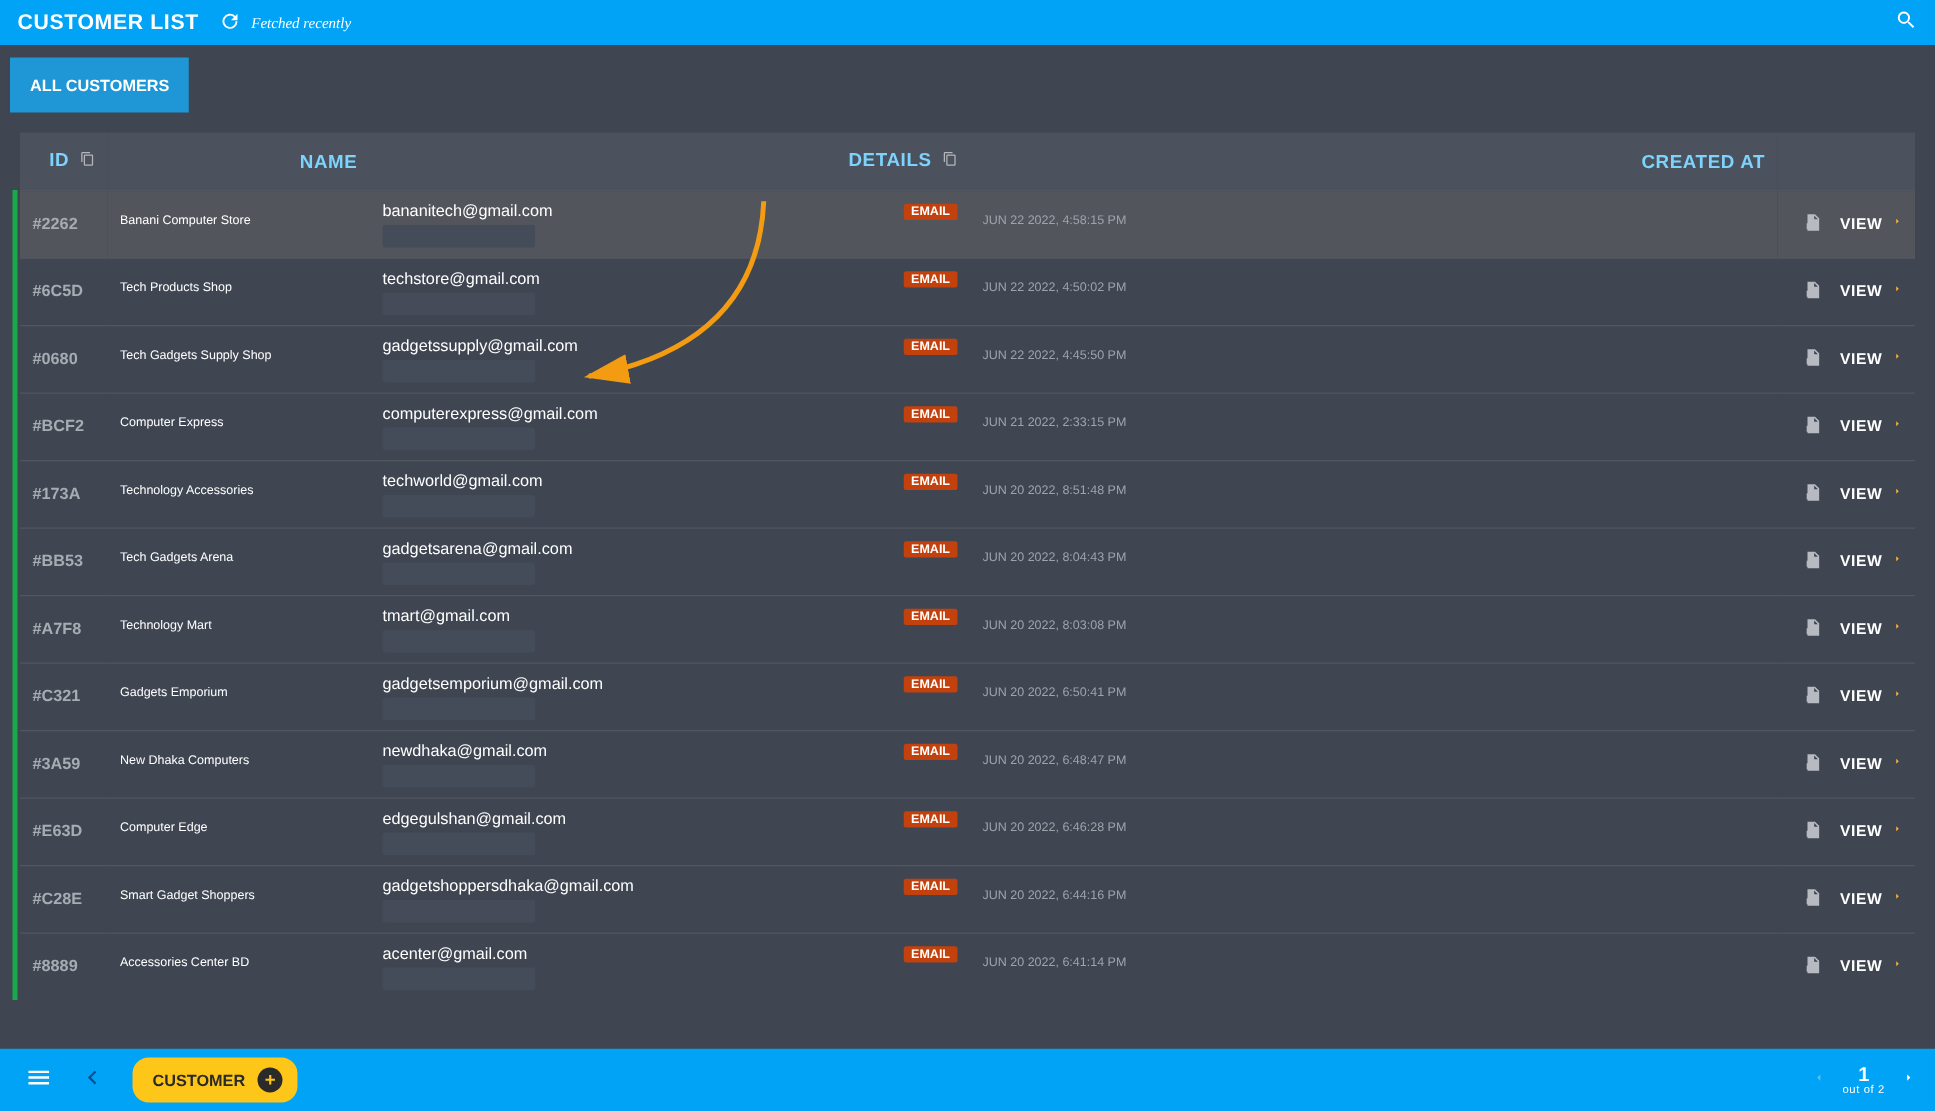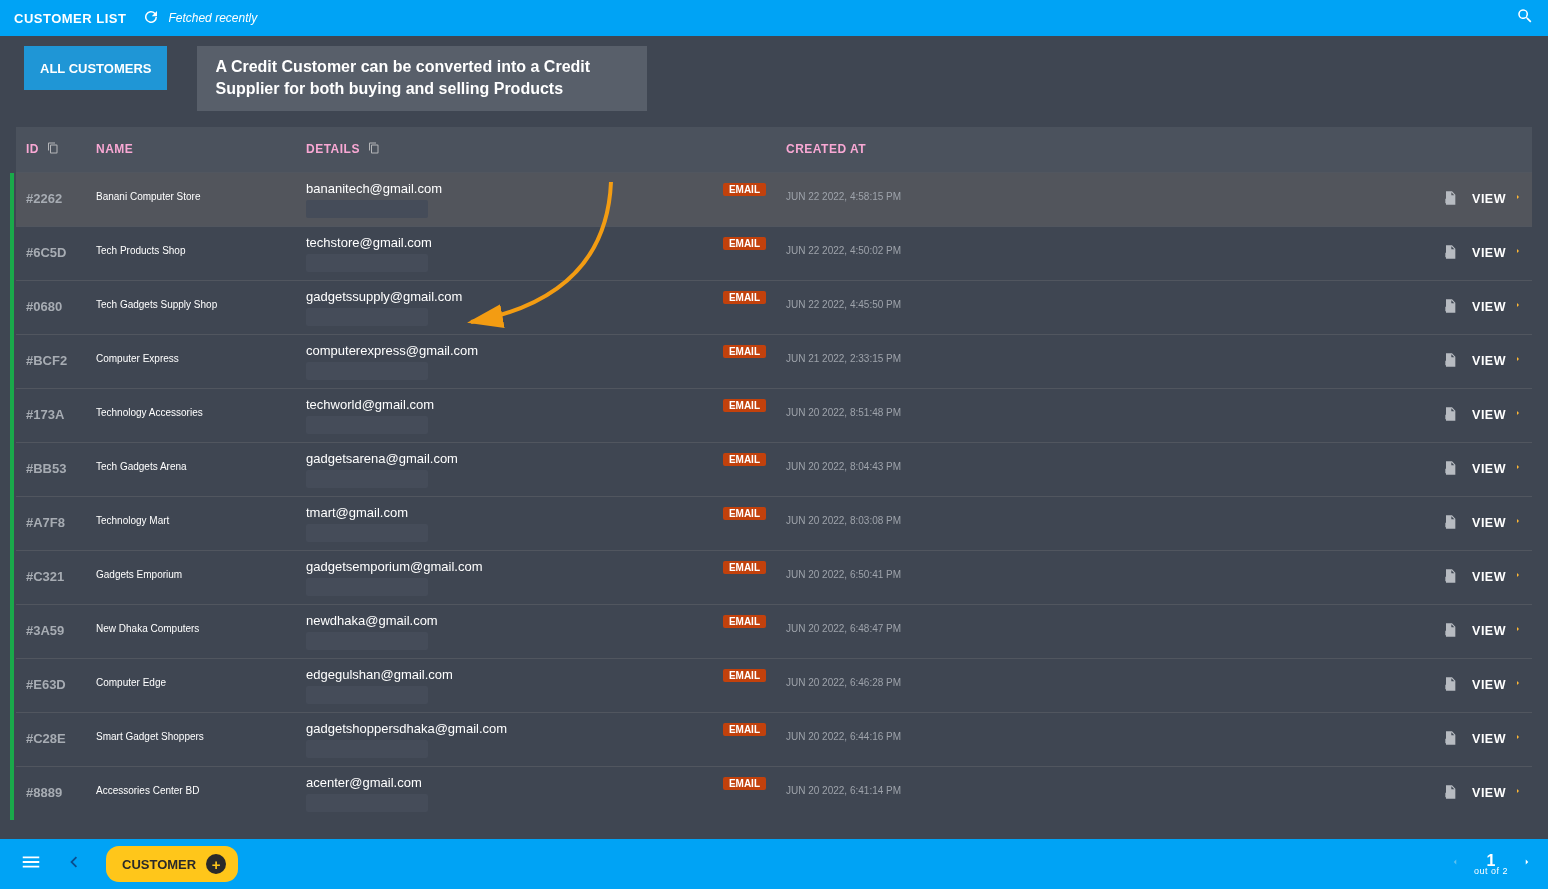--- a/index.html
+++ b/index.html
@@ -17,48 +17,48 @@
     background: #00a3f5;
     height: 36px;
     display: flex;
     align-items: center;
     padding: 0 14px;
     color: #fff;
   }
   .topbar-title {
     font-weight: 700;
     letter-spacing: 0.5px;
-    font-size: 13px;
+    font-size: 17px;
   }
   .refresh {
     display: inline-flex;
     align-items: center;
     margin-left: 16px;
     font-size: 12px;
     color: #fff;
   }
   .refresh svg { width: 18px; height: 18px; fill: #fff; margin-right: 8px; }
-  .refresh-text { font-style: italic; font-size: 12px; }
+  .refresh-text { font-style: italic; font-size: 12px; font-family: Liberation Serif, serif; }
   .search-btn { margin-left: auto; }
   .search-btn svg { width: 18px; height: 18px; fill: #fff; cursor:pointer; }
 
   
   .page {
     position: absolute;
     top: 36px; left: 0; right: 0; bottom: 50px;
     background: #3f4652;
     overflow: auto;
   }
 
   
   .header-row {
     display: flex;
     align-items: stretch;
-    padding: 10px 16px 0 24px;
-    gap: 12px;
+    padding: 10px 16px 0 8px;
+    gap: 0;
   }
   .tab {
     background: #1f96d6;
     color: #fff;
     font-weight: 700;
     font-size: 13px;
     padding: 12px 16px;
     border: none;
     cursor: pointer;
     height: 44px;
@@ -89,24 +89,24 @@
   .table-wrap {
     margin: 16px 16px 0 16px;
     position: relative;
   }
   table {
     width: 100%;
     border-collapse: collapse;
     table-layout: fixed;
   }
   thead th {
-    text-align: left;
-    font-size: 12px;
+    text-align: right;
+    font-size: 15px;
     font-weight: 600;
-    color: #f9a8d4;
+    color: #7dd3fc;
     letter-spacing: 0.5px;
     padding: 14px 10px;
     background: #4b525d;
   }
   .col-id   { width: 70px; }
   .col-name { width: 210px; }
   .col-det  { width: 480px; }
   .col-cr   { width: auto; }
   .col-act  { width: 110px; }
   .copy-icon {
@@ -255,21 +255,20 @@
           <path d="M15.5 14h-.79l-.28-.27a6.5 6.5 0 1 0-.7.7l.27.28v.79l5 5L20.5 19l-5-5zm-6 0A4.5 4.5 0 1 1 14 9.5 4.5 4.5 0 0 1 9.5 14z"></path>
         </svg>
     </span>
   </span>
 </div>
 
 <div class="page">
 
   <div class="header-row">
     <button class="tab">ALL CUSTOMERS</button>
-    <div class="callout callout1">A Credit Customer can be converted into a Credit Supplier for both buying and selling Products</div>
     <div class="callout-spacer"></div>
   </div>
 
   <div class="table-wrap">
     <div class="accent-strip"></div>
 
     <svg class="arrow-svg" width="260" height="160">
       <defs>
         <marker id="ah" markerWidth="10" markerHeight="10" refX="8" refY="3" orient="auto">
           <path d="M0,0 L0,6 L9,3 z" fill="#f39c12"></path>

